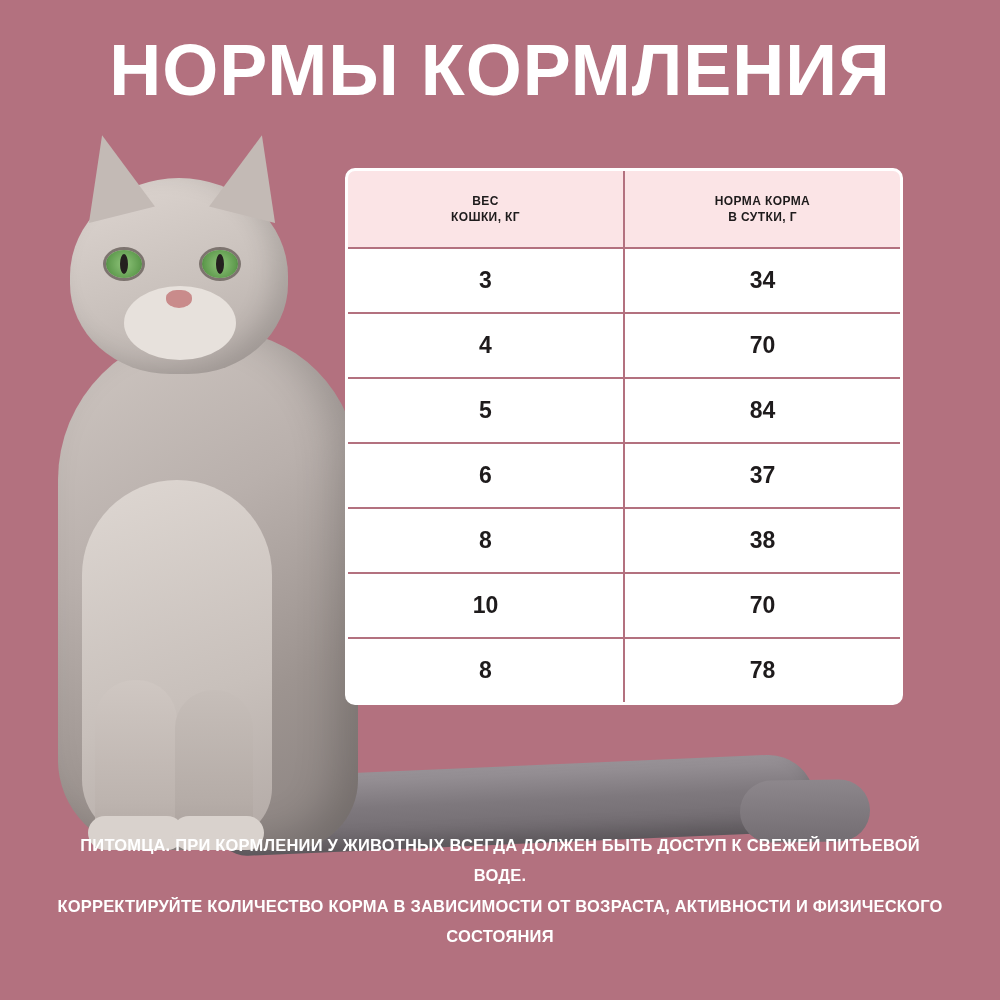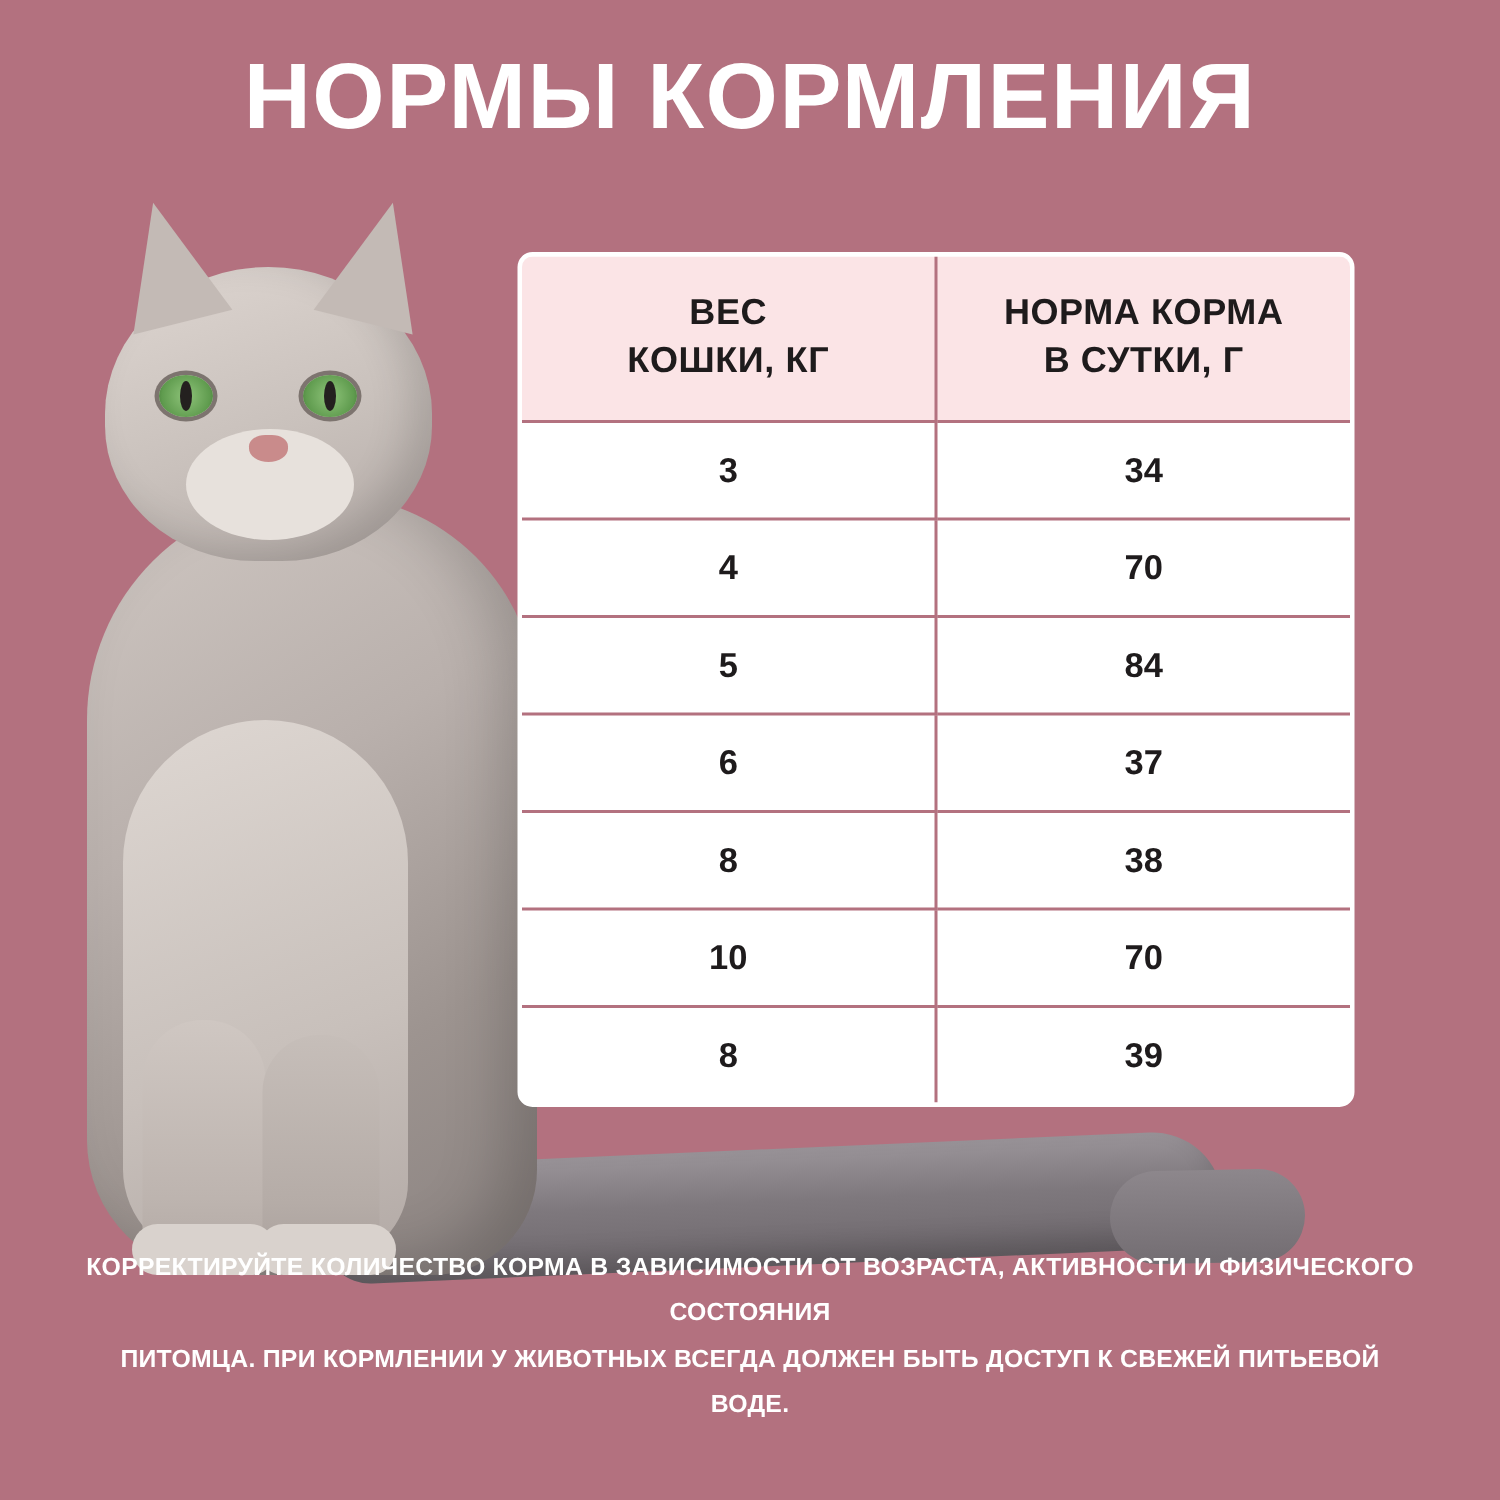--- a/index.html
+++ b/index.html
@@ -21,21 +21,21 @@
     background: #b3717f;
   }
 
   .title {
     position: absolute;
     top: 34px;
     left: 0;
     width: 1000px;
     text-align: center;
     color: #ffffff;
-    font-size: 62px;
+    font-size: 72px;
     font-weight: bold;
     letter-spacing: 1px;
     line-height: 1;
     white-space: nowrap;
   }
 
   
   .cat {
     position: absolute;
     left: 40px;
@@ -185,21 +185,21 @@
     table-layout: fixed;
   }
   th, td {
     text-align: center;
     color: #1e1b1c;
     font-weight: bold;
     border: 2px solid #b3717f;
   }
   th {
     background: #fbe4e6;
-    font-size: 24px;
+    font-size: 12px;
     line-height: 1.35;
     padding: 22px 6px;
     letter-spacing: .4px;
   }
   td {
     background: #ffffff;
     font-size: 23px;
     padding: 18px 6px;
   }
   tr td:first-child, tr th:first-child { border-left: none; }
@@ -284,24 +284,24 @@
         <tr>
           <td>8</td>
           <td>38</td>
         </tr>
         <tr>
           <td>10</td>
           <td>70</td>
         </tr>
         <tr>
           <td>8</td>
-          <td>39</td>
+          <td>78</td>
         </tr>
       </tbody>
     </table>
   </div>
 
   <div class="footnote">
+    <div>ПИТОМЦА. ПРИ КОРМЛЕНИИ У ЖИВОТНЫХ ВСЕГДА ДОЛЖЕН БЫТЬ ДОСТУП К СВЕЖЕЙ ПИТЬЕВОЙ ВОДЕ.</div>
     <div>КОРРЕКТИРУЙТЕ КОЛИЧЕСТВО КОРМА В ЗАВИСИМОСТИ ОТ ВОЗРАСТА, АКТИВНОСТИ И ФИЗИЧЕСКОГО СОСТОЯНИЯ</div>
-    <div>ПИТОМЦА. ПРИ КОРМЛЕНИИ У ЖИВОТНЫХ ВСЕГДА ДОЛЖЕН БЫТЬ ДОСТУП К СВЕЖЕЙ ПИТЬЕВОЙ ВОДЕ.</div>
   </div>
 
 </div>
 
 </body></html>

